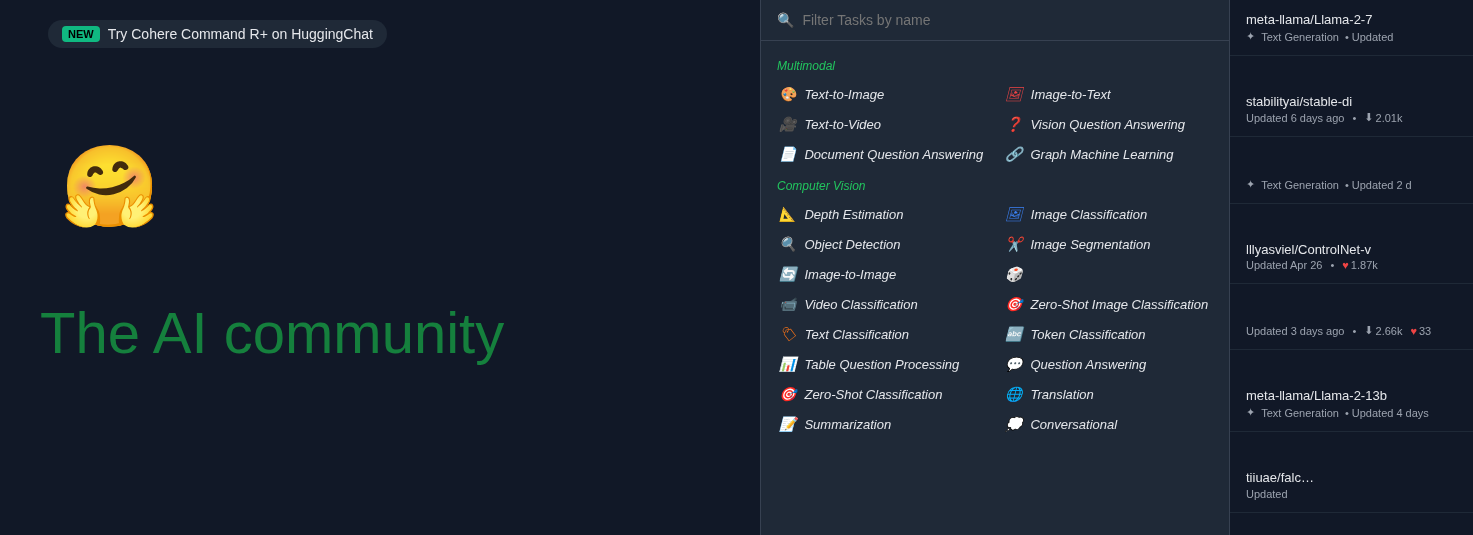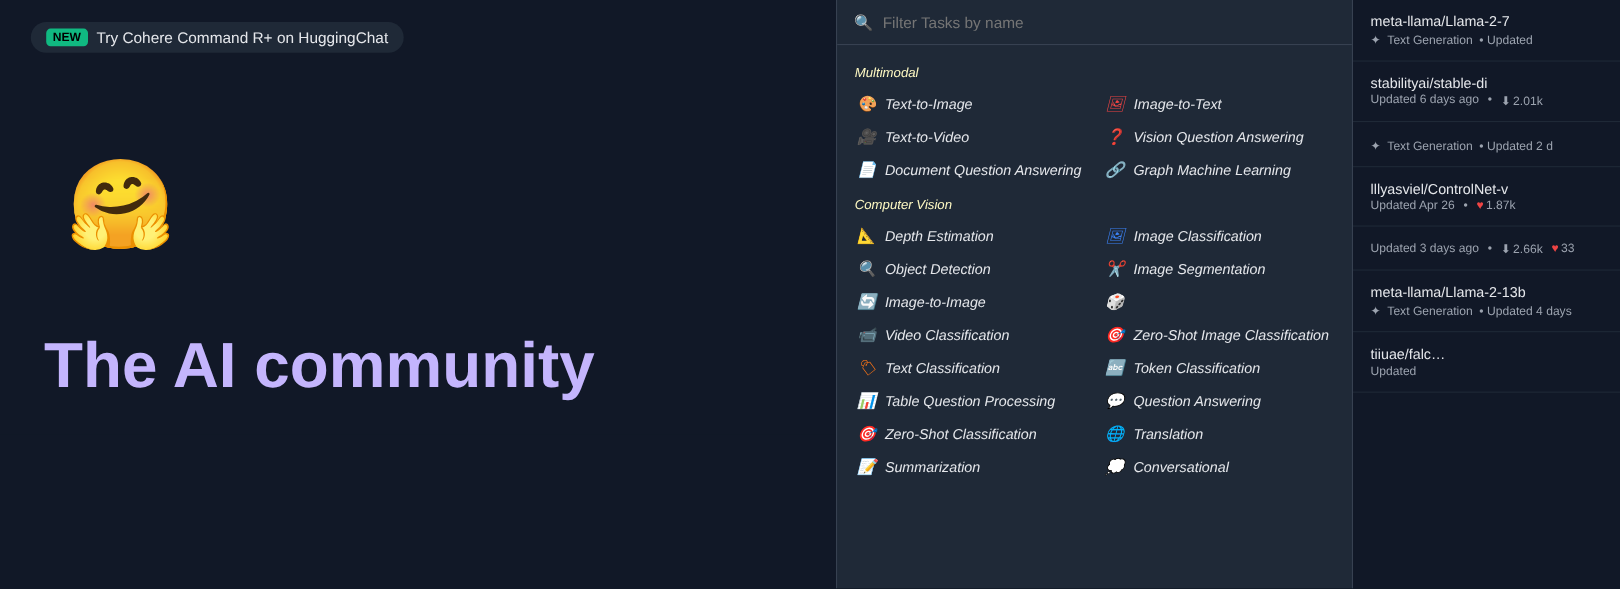--- a/index.html
+++ b/index.html
@@ -14,21 +14,21 @@
     }
 
     
     .left-panel {
       width: 760px;
       height: 395px;
       background: #111827;
       position: relative;
       display: flex;
       flex-direction: column;
-      padding: 20px 28px;
+      padding: 20px 48px;
       flex-shrink: 0;
     }
 
     .banner {
       display: inline-flex;
       align-items: center;
       background: #1f2937;
       border-radius: 20px;
       padding: 6px 14px;
       gap: 8px;
@@ -54,23 +54,23 @@
       font-size: 80px;
       position: absolute;
       top: 140px;
       left: 60px;
     }
 
     .hero-title {
       position: absolute;
       bottom: 30px;
       left: 40px;
-      color: #c4b5fd;
+      color: #15803d;
       font-size: 58px;
-      font-weight: 700;
+      font-weight: 400;
       line-height: 1.1;
     }
 
     
     .middle-panel {
       width: 470px;
       height: 535px;
       background: #1f2937;
       border-left: 1px solid #374151;
       border-right: 1px solid #374151;
@@ -103,21 +103,21 @@
       width: 100%;
     }
 
     .tasks-list {
       overflow-y: auto;
       flex: 1;
       padding: 8px 0;
     }
 
     .category-label {
-      color: #fef9c3;
+      color: #22c55e;
       font-size: 12px;
       font-style: italic;
       padding: 10px 16px 6px;
     }
 
     .task-grid {
       display: grid;
       grid-template-columns: 1fr 1fr;
       padding: 0 8px;
     }
@@ -151,20 +151,21 @@
 
     
     .right-panel {
       width: 243px;
       height: 535px;
       background: #111827;
       flex-shrink: 0;
       overflow: hidden;
       display: flex;
       flex-direction: column;
+      gap: 26px;
     }
 
     .model-item {
       padding: 12px 16px;
       border-bottom: 1px solid #1f2937;
       cursor: pointer;
     }
 
     .model-name {
       color: #e5e7eb;
@@ -179,21 +180,21 @@
       display: flex;
       align-items: center;
       gap: 6px;
       margin-top: 3px;
       font-size: 11px;
       color: #9ca3af;
     }
 
     .model-stats {
       display: flex;
-      align-items: flex-start;
+      align-items: center;
       gap: 8px;
       margin-top: 2px;
       font-size: 11px;
       color: #9ca3af;
     }
 
     .stat-item {
       display: flex;
       align-items: center;
       gap: 2px;

